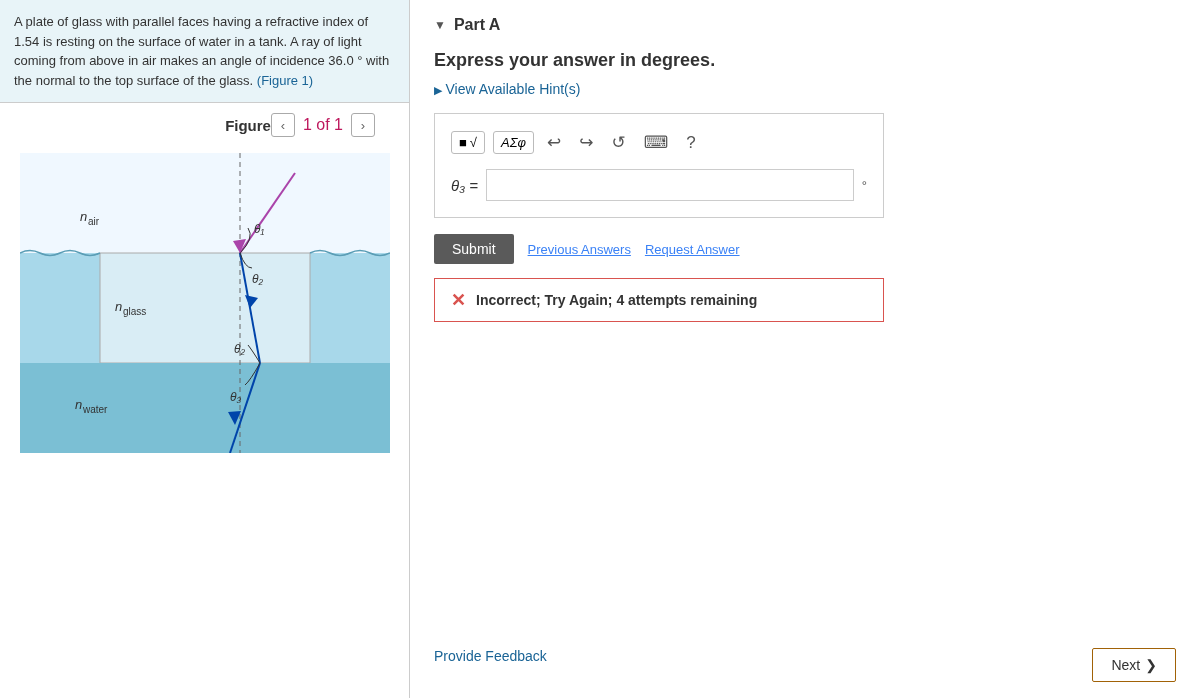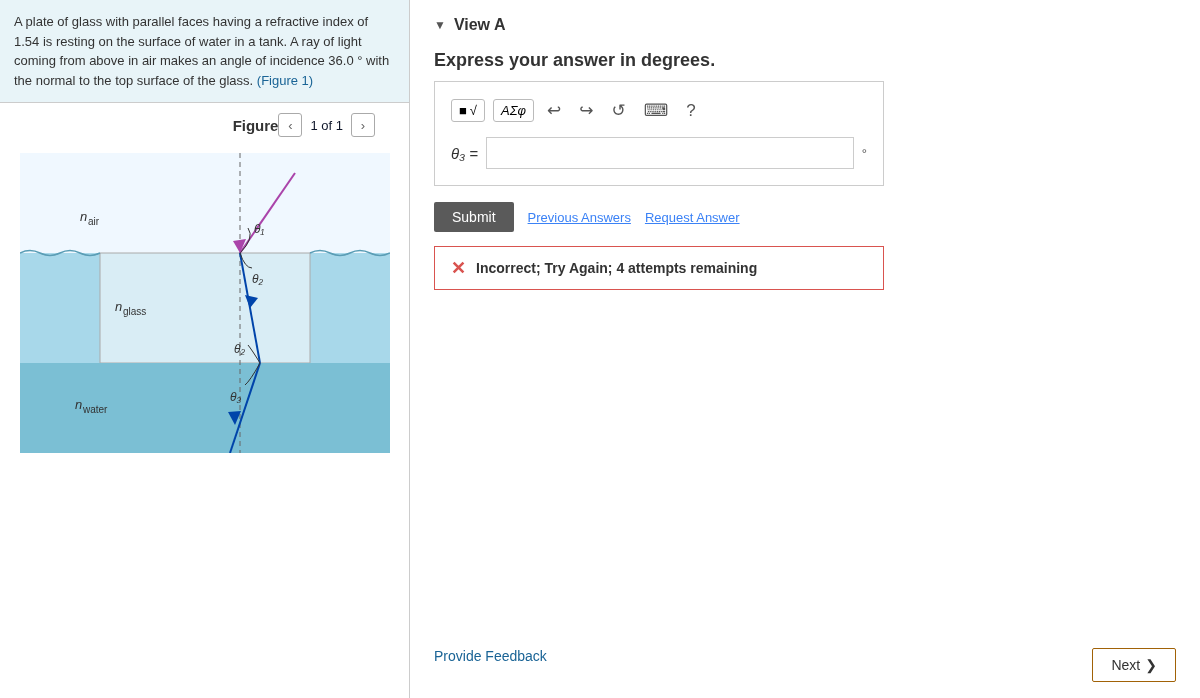--- a/index.html
+++ b/index.html
@@ -65,22 +65,22 @@
       height: 24px;
       cursor: pointer;
       font-size: 13px;
       display: flex;
       align-items: center;
       justify-content: center;
       color: #666;
     }
 
     .figure-nav-text {
-      font-size: 13px;
-      color: #0f172a;
+      font-size: 16px;
+      color: #be185d;
     }
 
     
     .diagram-container {
       position: relative;
       width: 370px;
       height: 300px;
       margin: 0 auto;
     }
 
@@ -360,26 +360,27 @@
         <polygon points="215,272 208,259 221,258" fill="#0044aa"></polygon>
       </svg>
     </div>
   </div>
 </div>
 
 <div class="right-panel">
 
   <div class="part-header">
     <span class="part-header-arrow">▼</span>
-    <span>View A</span>
+    <span>Part A</span>
   </div>
 
 
   <p class="express-answer">Express your answer in degrees.</p>
 
+  <a href="#" class="hint-link">View Available Hint(s)</a>
 
   <div class="answer-area">
 
     <div class="toolbar">
       <button class="toolbar-btn">
         <span>■</span>
         <span>√</span>
       </button>
       <button class="toolbar-btn">
         <span class="toolbar-text">AΣφ</span>

